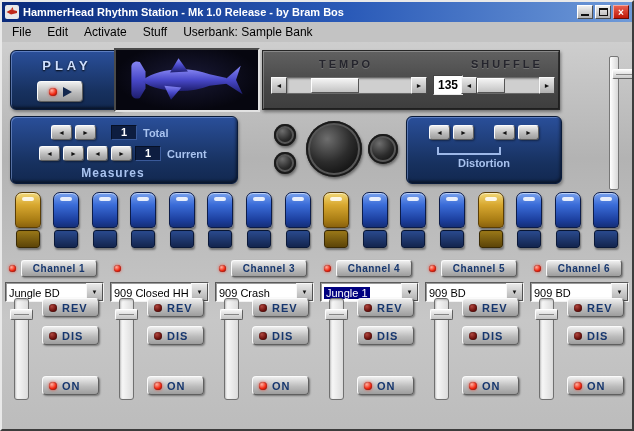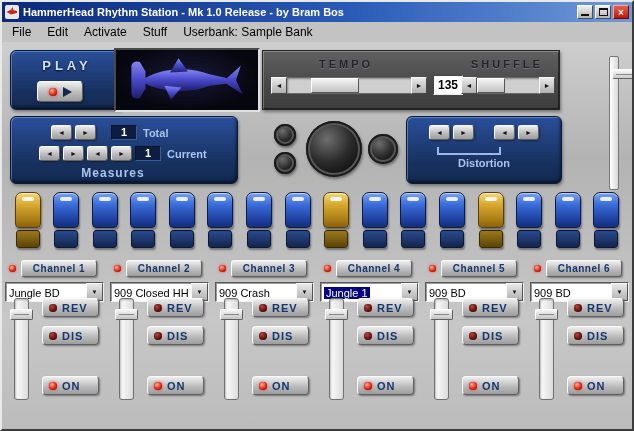--- a/index.html
+++ b/index.html
@@ -380,23 +380,20 @@
       </div>
     <div id="channel-row">
         <div class="ch-cell">
           <div class="led lit ch-led"></div>
           <div class="gbtn ch-btn">
             <div class="ch-btn-label">Channel 1</div>
           </div>
         </div>
         <div class="ch-cell">
           <div class="led lit ch-led"></div>
-          <div class="gbtn ch-btn">
-            <div class="ch-btn-label">Channel 2</div>
-          </div>
         </div>
         <div class="ch-cell">
           <div class="led lit ch-led"></div>
           <div class="gbtn ch-btn">
             <div class="ch-btn-label">Channel 3</div>
           </div>
         </div>
         <div class="ch-cell">
           <div class="led lit ch-led"></div>
           <div class="gbtn ch-btn">

